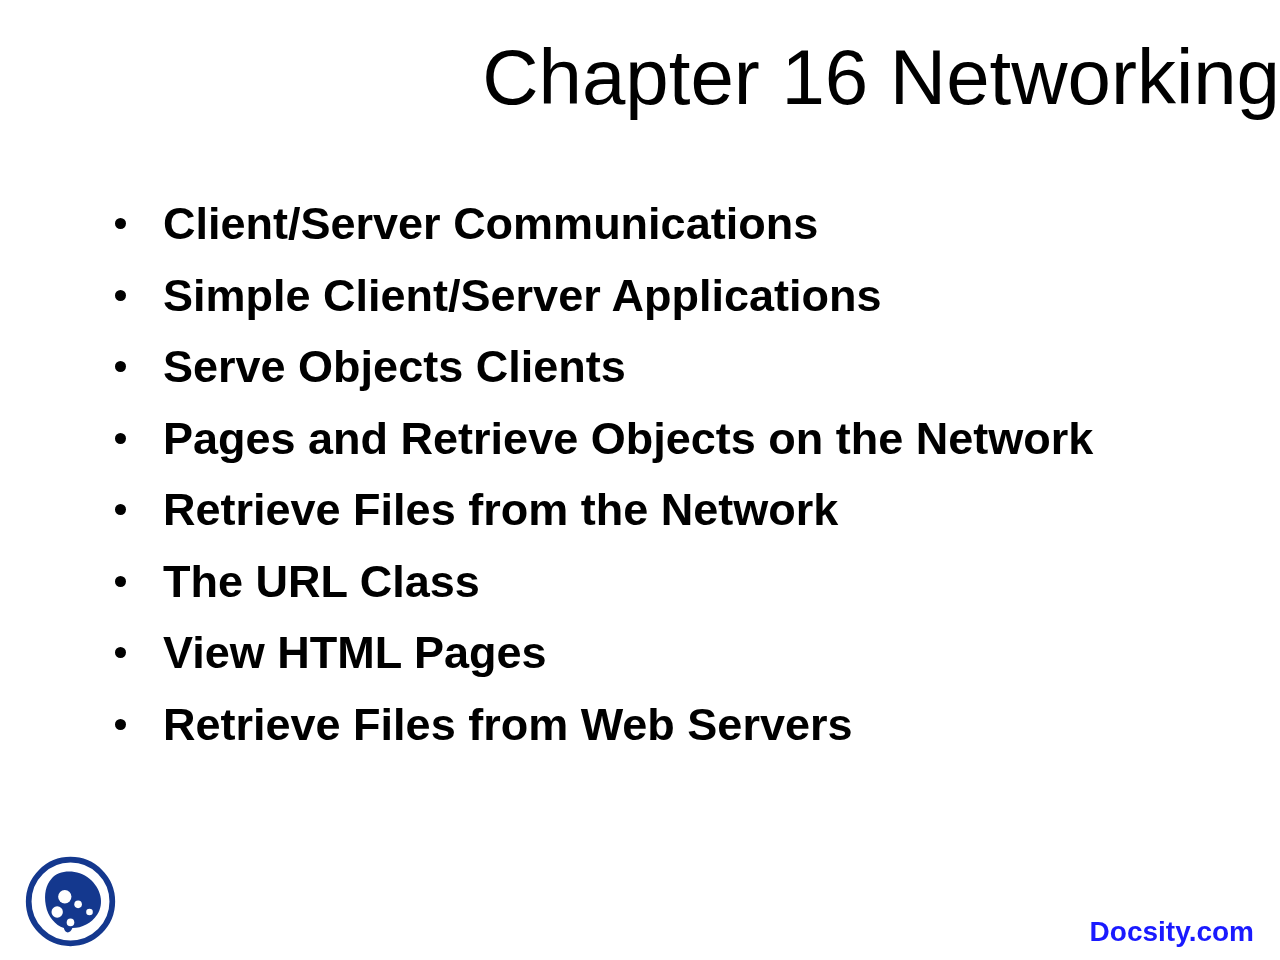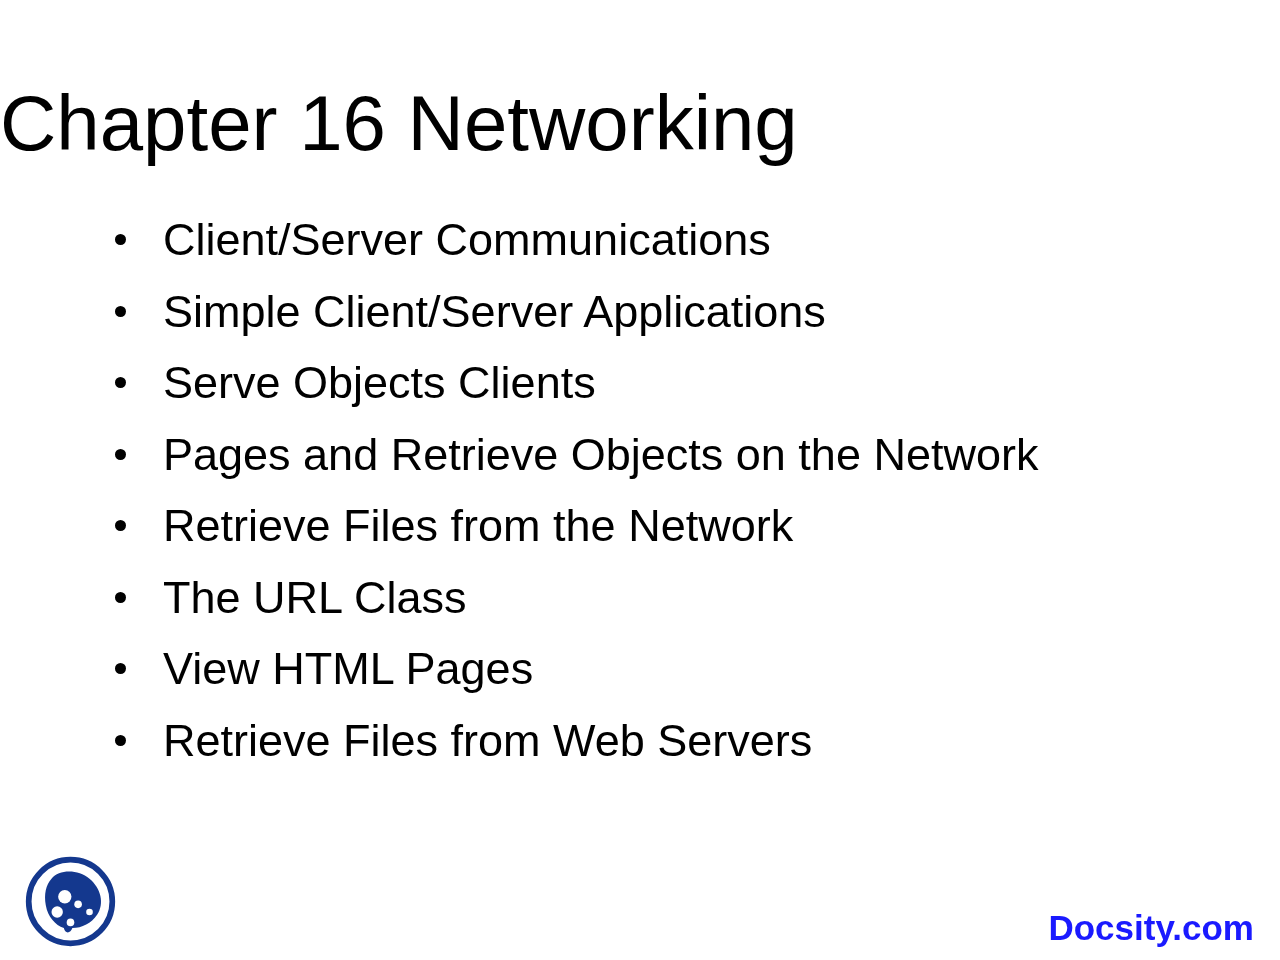--- a/index.html
+++ b/index.html
@@ -11,36 +11,37 @@
     position: relative;
     width: 1280px;
     height: 960px;
     background: #ffffff;
     overflow: hidden;
     font-family: "Liberation Sans", sans-serif;
     color: #000000;
   }
   .slide-title {
     margin: 0;
-    padding-top: 78px;
-    text-align: left;
+    padding-top: 32px;
+    text-align: right;
     font-size: 78px;
     font-weight: 400;
     letter-spacing: 0px;
     color: #000000;
     white-space: nowrap;
   }
   .bullet-list {
     list-style: none;
     margin: 0;
     padding: 0;
     position: absolute;
-    top: 204px;
+    top: 188px;
     left: 110px;
     right: 40px;
+    font-weight: bold;
   }
   .bullet-item {
     display: flex;
     align-items: center;
     height: 71.5px;
     font-size: 45px;
     line-height: 71.5px;
     white-space: nowrap;
   }
   .bullet-dot {
@@ -59,21 +60,21 @@
     position: absolute;
     left: 23px;
     bottom: 11px;
     width: 95px;
     height: 95px;
   }
   .brand-link {
     position: absolute;
     right: 26px;
     bottom: 12px;
-    font-size: 35px;
+    font-size: 28px;
     font-weight: 700;
     color: #1a1aff;
     text-decoration: none;
     white-space: nowrap;
   }
 </style>
 </head>
 <body>
 
 <div class="slide">

